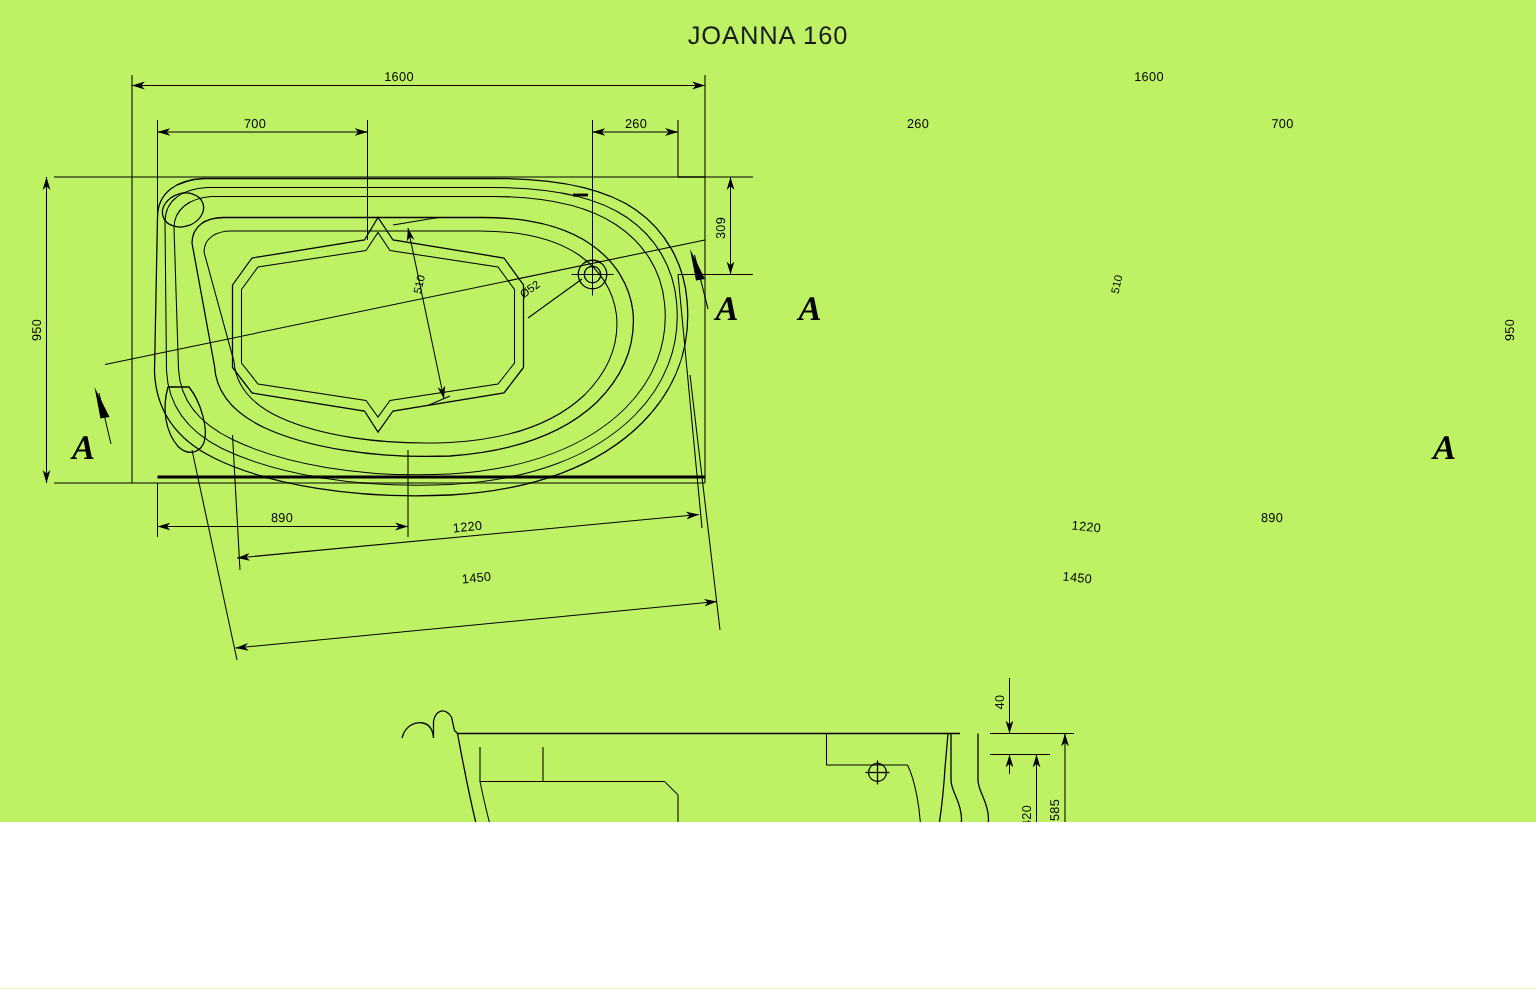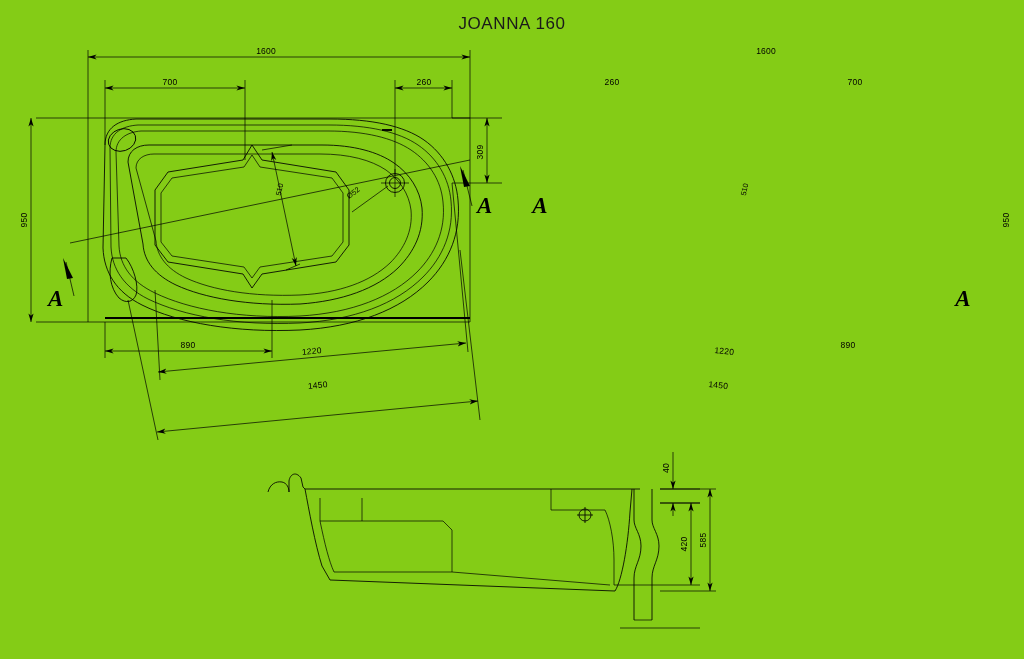--- a/index.html
+++ b/index.html
@@ -8,22 +8,22 @@
     padding: 0;
     background: #ffffff;
   }
   body {
     font-family: "Liberation Sans", sans-serif;
     color: #000000;
   }
   #sheet {
     position: relative;
     width: 1024px;
-    height: 659px;
-    background: #84cc16;
+    height: 548px;
+    background: #bef264;
     overflow: hidden;
   }
   #drawing-title {
     position: absolute;
     left: 0;
     top: 14px;
     width: 1024px;
     text-align: center;
     font-size: 17px;
     letter-spacing: 0.6px;

